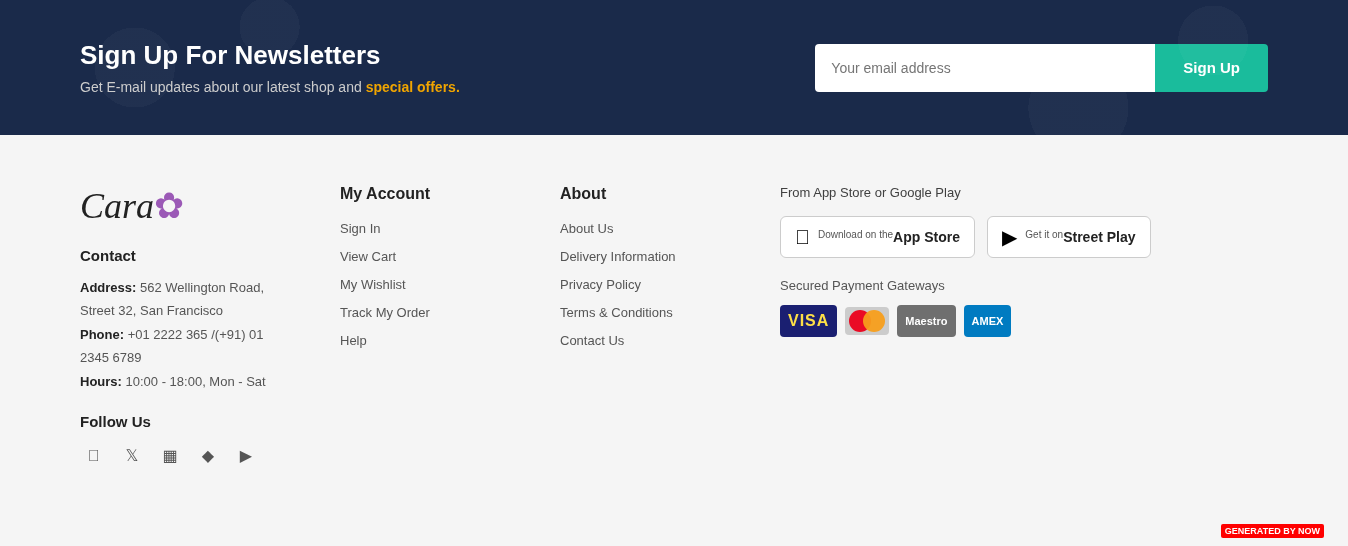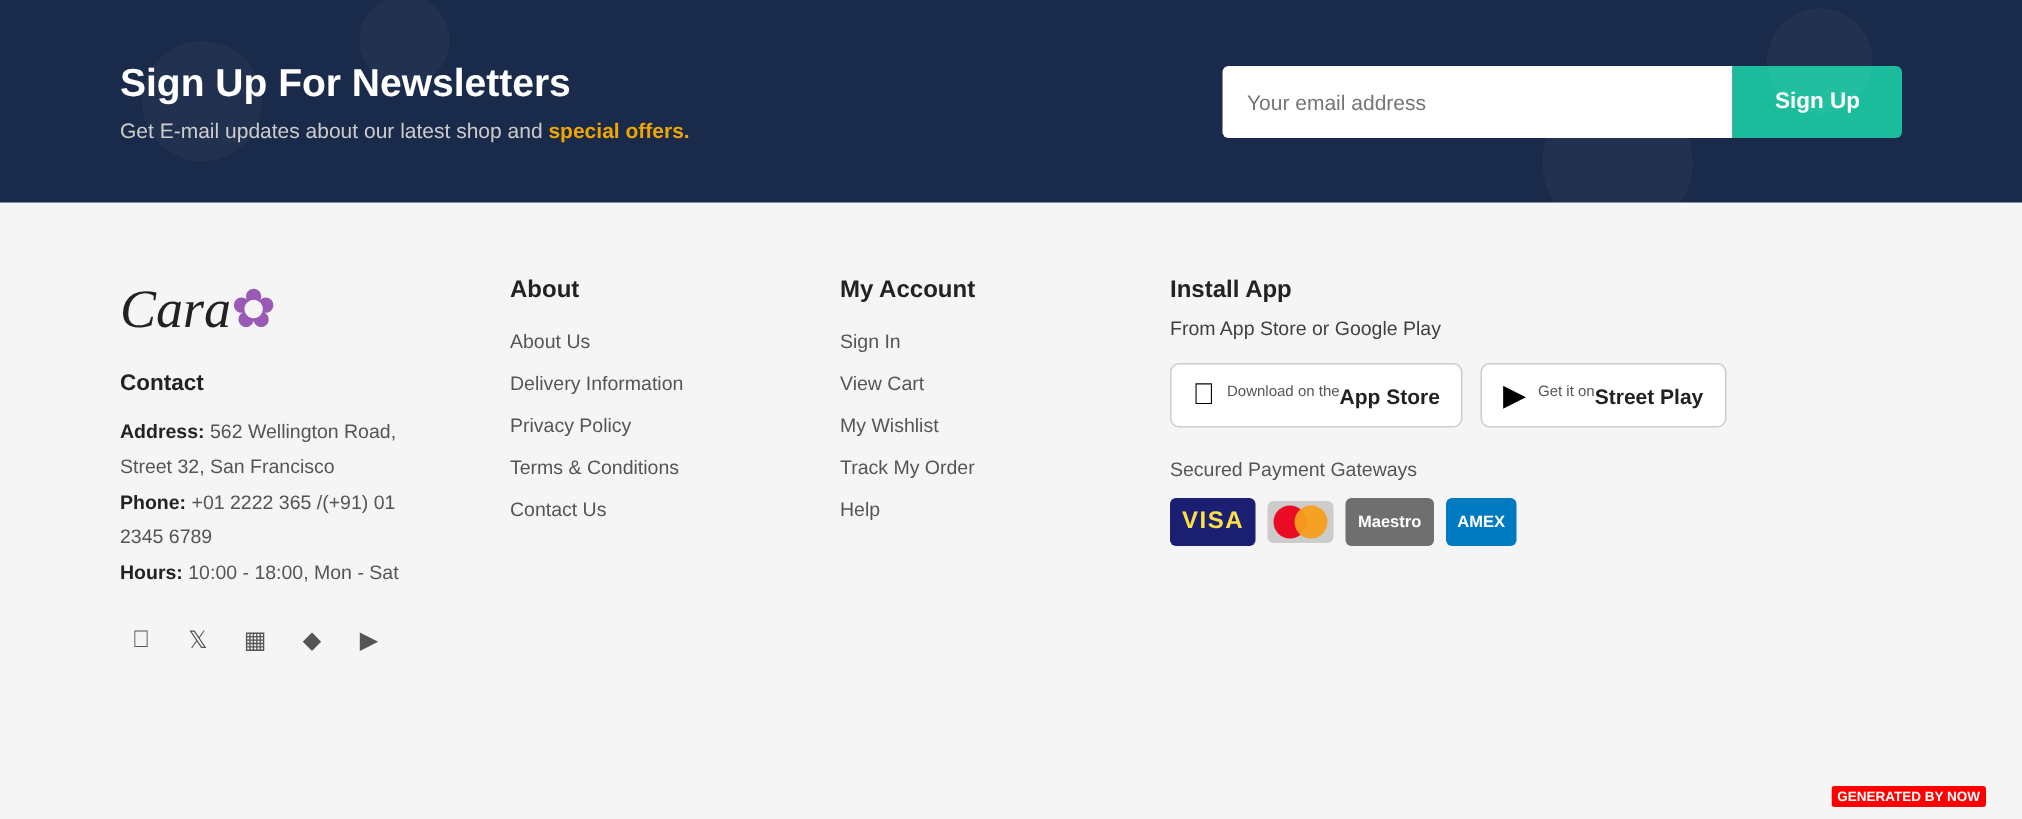--- a/index.html
+++ b/index.html
@@ -263,74 +263,74 @@
       <p>
         <strong>Phone:</strong>
         <span>+01 2222 365 /(+91) 01 2345 6789</span>
       </p>
       <p>
         <strong>Hours:</strong>
         <span>10:00 - 18:00, Mon - Sat</span>
       </p>
     </div>
     <div class="follow-section">
+      <h4>Follow Us</h4>
       <div class="social-icons">
         <a class="social-icon" href="#"></a>
         <a class="social-icon" href="#">𝕏</a>
         <a class="social-icon" href="#">▦</a>
         <a class="social-icon" href="#">◆</a>
         <a class="social-icon" href="#">▶</a>
       </div>
     </div>
   </div>
 
   <div class="footer-col">
+    <h4>My Account</h4>
+    <ul>
+      <li>
+        <a href="#">Sign In</a>
+      </li>
+      <li>
+        <a href="#">View Cart</a>
+      </li>
+      <li>
+        <a href="#">My Wishlist</a>
+      </li>
+      <li>
+        <a href="#">Track My Order</a>
+      </li>
+      <li>
+        <a href="#">Help</a>
+      </li>
+    </ul>
+  </div>
+
+  <div class="footer-col">
     <h4>About</h4>
     <ul>
       <li>
         <a href="#">About Us</a>
       </li>
       <li>
         <a href="#">Delivery Information</a>
       </li>
       <li>
         <a href="#">Privacy Policy</a>
       </li>
       <li>
         <a href="#">Terms &amp; Conditions</a>
       </li>
       <li>
         <a href="#">Contact Us</a>
       </li>
     </ul>
   </div>
 
-  <div class="footer-col">
-    <h4>My Account</h4>
-    <ul>
-      <li>
-        <a href="#">Sign In</a>
-      </li>
-      <li>
-        <a href="#">View Cart</a>
-      </li>
-      <li>
-        <a href="#">My Wishlist</a>
-      </li>
-      <li>
-        <a href="#">Track My Order</a>
-      </li>
-      <li>
-        <a href="#">Help</a>
-      </li>
-    </ul>
-  </div>
-
   <div class="footer-app">
-    <h4>Install App</h4>
     <p class="app-desc">From App Store or Google Play</p>
     <div class="app-buttons">
       <div class="app-btn">
         <span class="btn-icon"></span>
         <div class="btn-text">
           <span class="small">Download on the</span>
           <span class="big">App Store</span>
         </div>
       </div>
       <div class="app-btn">

